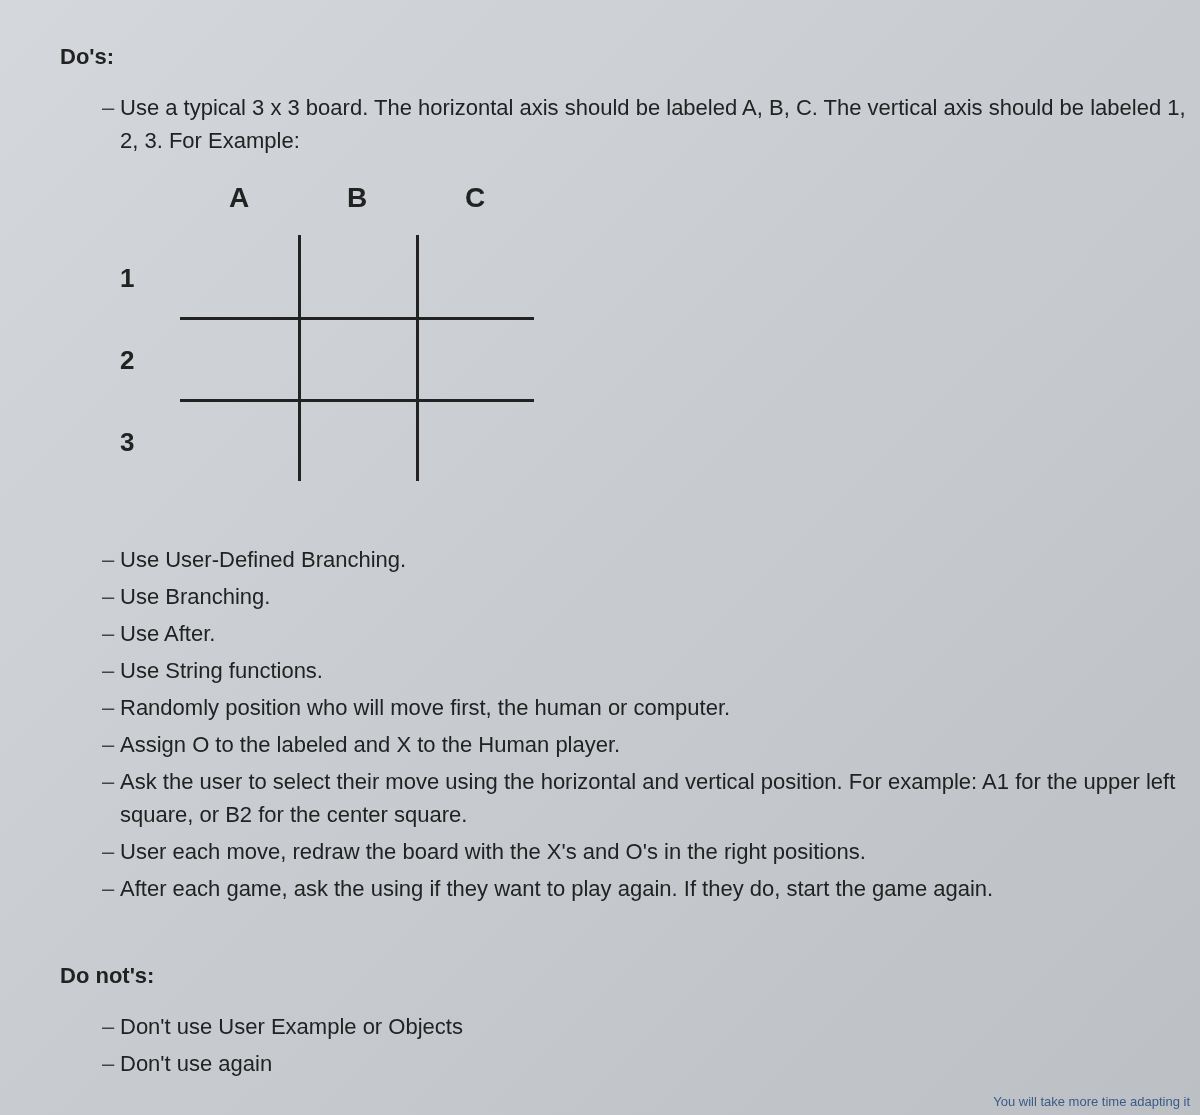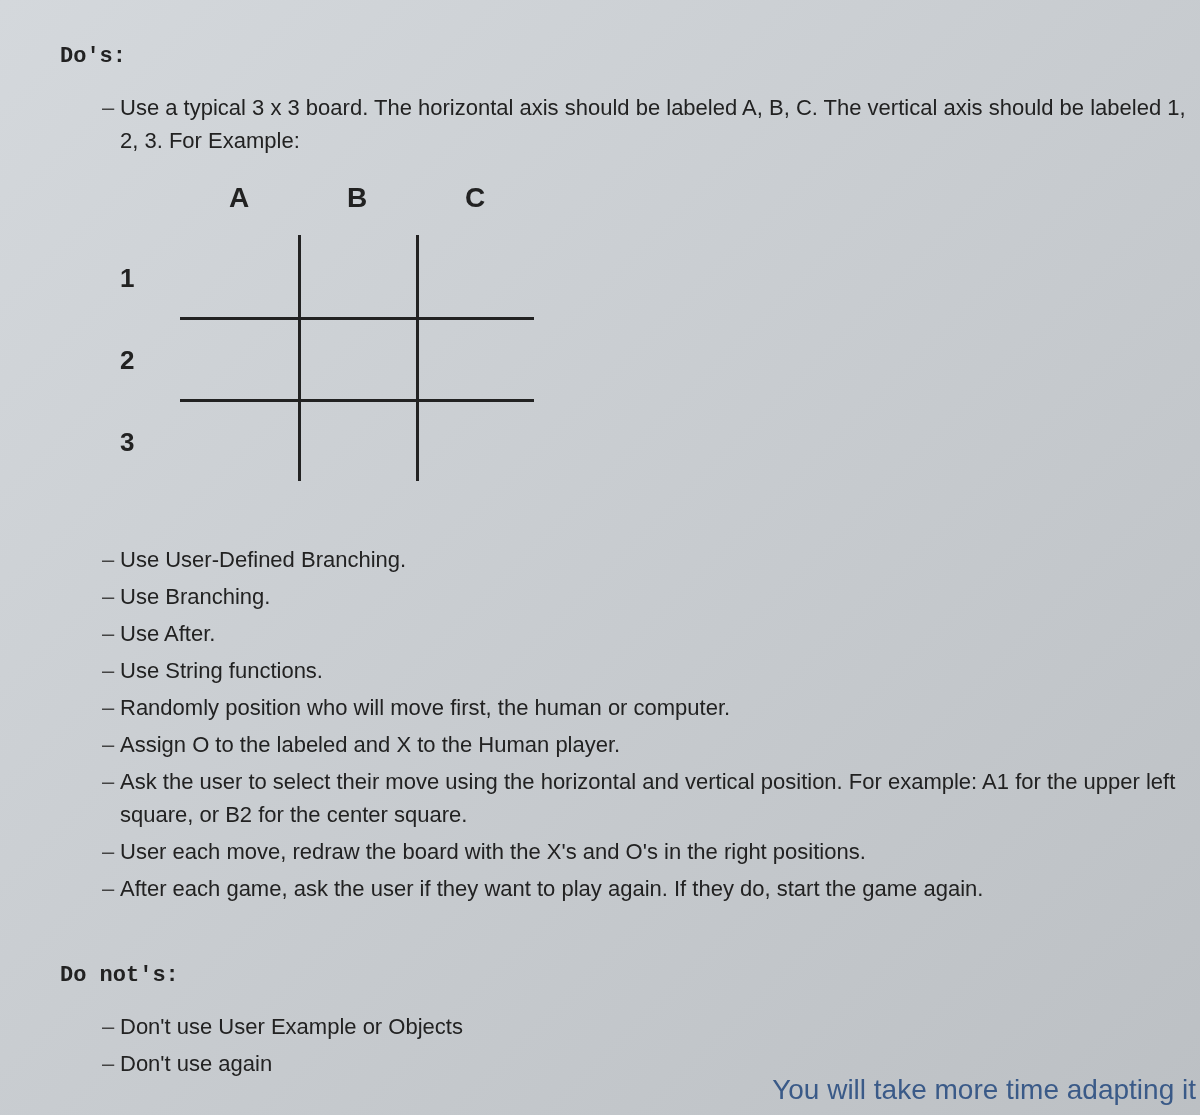--- a/index.html
+++ b/index.html
@@ -11,21 +11,20 @@
       padding: 40px 0 0 60px;
       color: #222;
       font-size: 22px;
       line-height: 1.5;
       overflow: hidden;
       position: relative;
     }
     .section-heading {
       font-weight: bold;
       margin-bottom: 18px;
-      font-family: Liberation Mono, monospace;
     }
     .bullet-list {
       padding-left: 42px;
     }
     .bullet-item {
       display: flex;
       align-items: flex-start;
       margin-bottom: 4px;
     }
     .bullet-dash {
@@ -89,23 +88,23 @@
       font-size: 26px;
     }
     .row-label.r1 { top: 24px; }
     .row-label.r2 { top: 106px; }
     .row-label.r3 { top: 188px; }
     .spacer { height: 32px; }
     .bottom-gap { height: 50px; }
     .cutoff {
       position: absolute;
       bottom: 4px;
-      right: 4px;
+      right: 10px;
       color: #3a5a88;
-      font-size: 28px;
+      font-size: 13px;
     }
   </style>
 </head>
 <body>
 
 <div class="section-heading">Do's:</div>
 
 <div class="bullet-list">
   <div class="bullet-item">
     <div class="bullet-dash">–</div>
@@ -164,21 +163,21 @@
   <div class="bullet-item">
     <div class="bullet-dash">–</div>
     <div class="bullet-text">Ask the user to select their move using the horizontal and vertical position. For example: A1 for the upper left square, or B2 for the center square.</div>
   </div>
   <div class="bullet-item">
     <div class="bullet-dash">–</div>
     <div class="bullet-text">User each move, redraw the board with the X's and O's in the right positions.</div>
   </div>
   <div class="bullet-item">
     <div class="bullet-dash">–</div>
-    <div class="bullet-text">After each game, ask the user if they want to play again. If they do, start the game again.</div>
+    <div class="bullet-text">After each game, ask the using if they want to play again. If they do, start the game again.</div>
   </div>
 </div>
 
 <div class="bottom-gap"></div>
 
 <div class="section-heading">Do not's:</div>
 
 <div class="bullet-list">
   <div class="bullet-item">
     <div class="bullet-dash">–</div>

